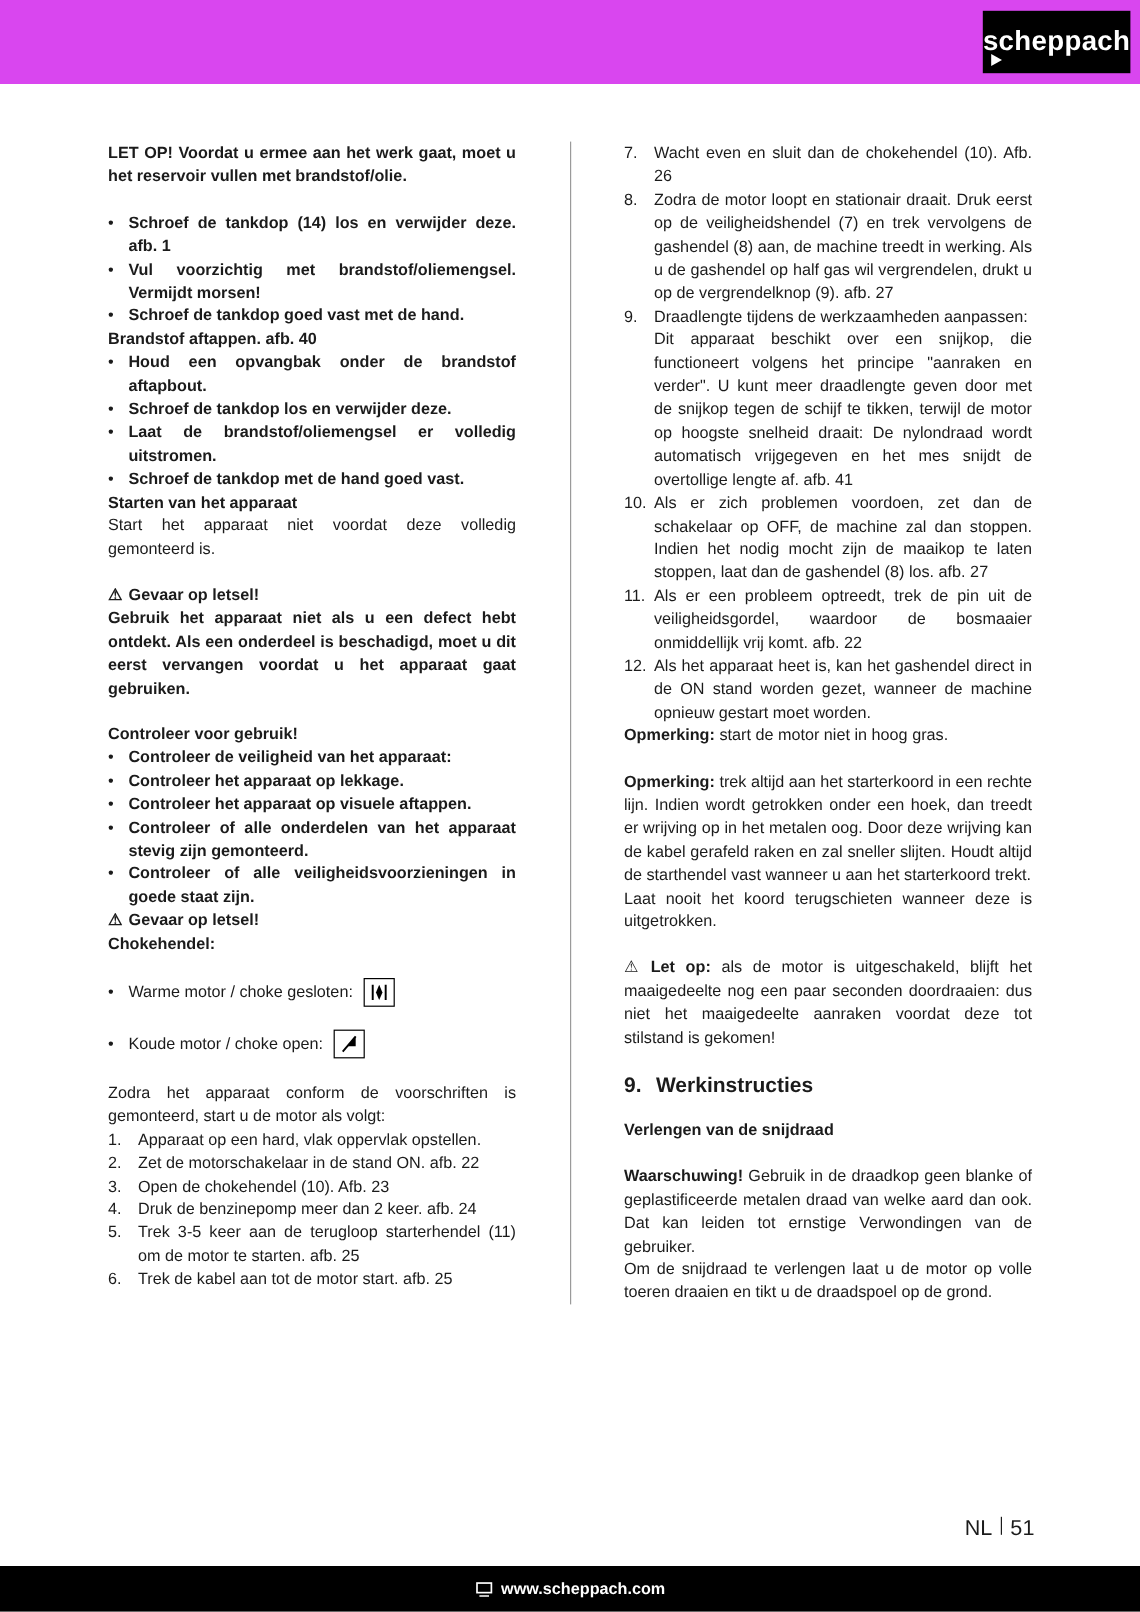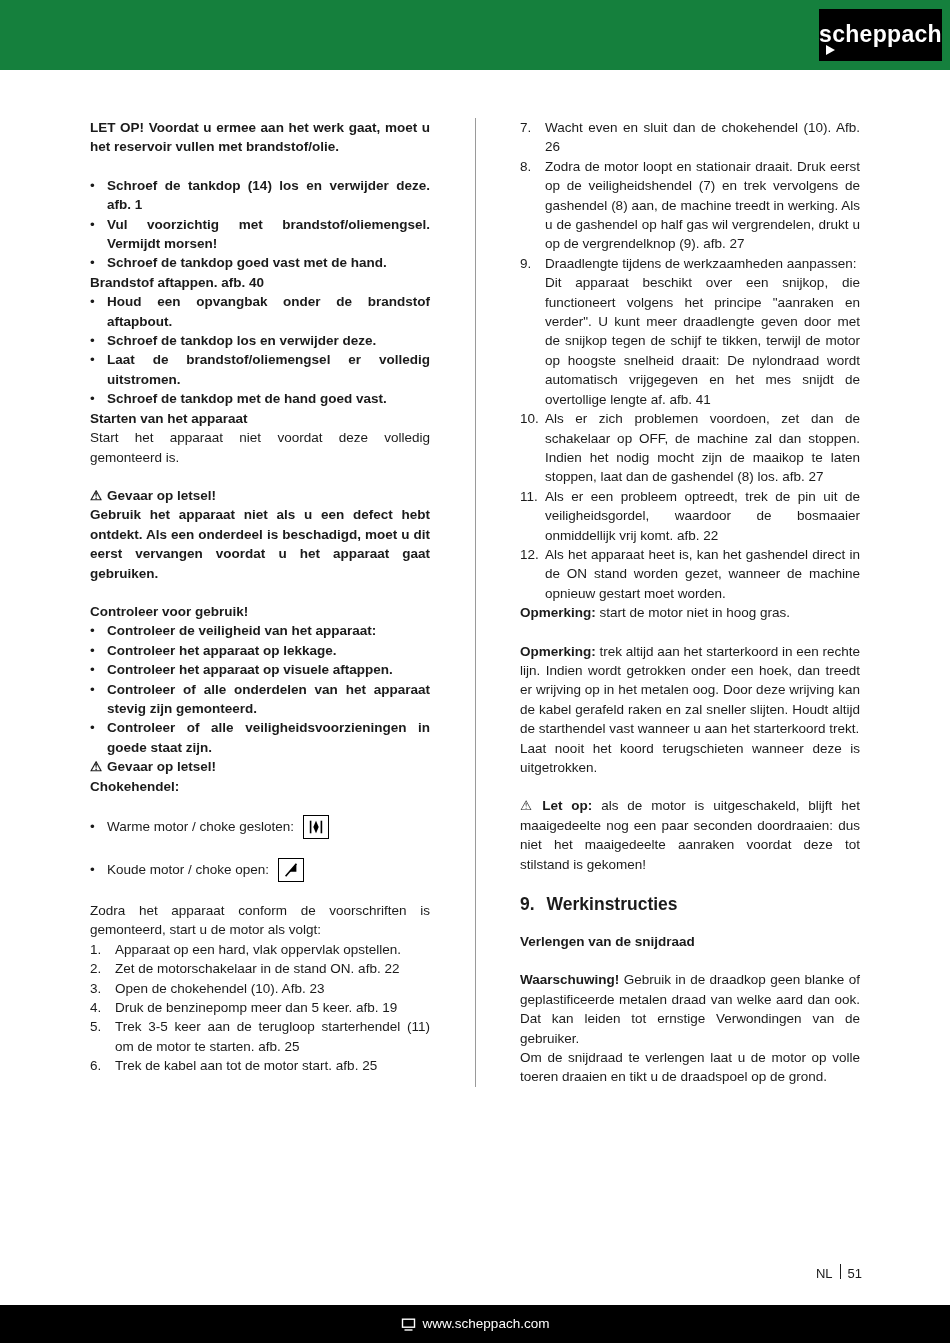--- a/index.html
+++ b/index.html
@@ -5,21 +5,21 @@
   * { box-sizing: border-box; }
   html, body { margin: 0; padding: 0; background: #ffffff; }
   body {
     width: 950px; height: 1343px;
     position: relative; overflow: hidden;
     font-family: "Liberation Sans", sans-serif;
     font-size: 13.5px; line-height: 19.4px; color: #1b1b1b;
   }
 
   
-  .topbar { position: absolute; top: 0; left: 0; width: 950px; height: 70px; background: #15803d; padding-left: 12px; }
+  .topbar { position: absolute; top: 0; left: 0; width: 950px; height: 70px; background: #d946ef; padding-left: 12px; }
   .logo {
     position: absolute; right: 8px; top: 9px; width: 123px; height: 52px;
     background: #000; display: flex; align-items: center; justify-content: center;
   }
   .logo-text { color: #fff; font-weight: bold; font-size: 23px; letter-spacing: 0.3px; }
   .logo-tri {
     position: absolute; left: 7px; bottom: 6px; width: 0; height: 0;
     border-top: 5px solid transparent; border-bottom: 5px solid transparent;
     border-left: 9px solid #fff;
   }
@@ -53,27 +53,27 @@
     display: inline-flex; align-items: center; justify-content: center;
     width: 26px; height: 24px; border: 1.5px solid #000; margin-left: 9px; flex: 0 0 auto;
   }
 
   .h2 { font-size: 17.5px; font-weight: bold; line-height: 22px; margin: 4px 0 17px 0; }
   .h2num { margin-right: 12px; }
 
   
   .pagenum {
     position: absolute; top: 1264px; right: 88px;
-    display: flex; align-items: flex-start; gap: 7px; font-size: 13px;
+    display: flex; align-items: flex-start; gap: 7px; font-size: 18px;
   }
   .pipe { width: 1px; height: 15px; background: #1b1b1b; }
   .bottom-bar {
     position: absolute; left: 0; bottom: 0; width: 950px; height: 38px;
     background: #000; color: #fff; display: flex; align-items: center; justify-content: center;
-    gap: 7px; font-size: 13.5px; font-weight: normal;
+    gap: 7px; font-size: 13.5px; font-weight: bold;
   }
 </style>
 </head>
 <body>
 
 <div class="page">
 
   <header class="topbar">
     <div class="logo">
       <span class="logo-text">scheppach</span>
@@ -193,21 +193,21 @@
         <li class="step">
           <span class="sn">2.</span>
           <span class="st">Zet de motorschakelaar in de stand ON. afb. 22</span>
         </li>
         <li class="step">
           <span class="sn">3.</span>
           <span class="st">Open de chokehendel (10). Afb. 23</span>
         </li>
         <li class="step">
           <span class="sn">4.</span>
-          <span class="st">Druk de benzinepomp meer dan 5 keer. afb. 19</span>
+          <span class="st">Druk de benzinepomp meer dan 2 keer. afb. 24</span>
         </li>
         <li class="step">
           <span class="sn">5.</span>
           <span class="st">Trek 3-5 keer aan de terugloop starterhendel (11) om de motor te starten. afb. 25</span>
         </li>
         <li class="step">
           <span class="sn">6.</span>
           <span class="st">Trek de kabel aan tot de motor start. afb. 25</span>
         </li>
       </ol>

